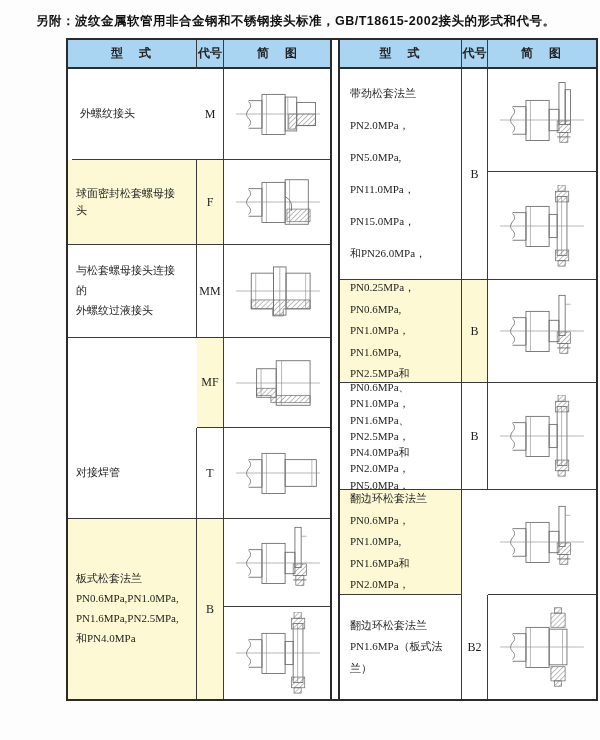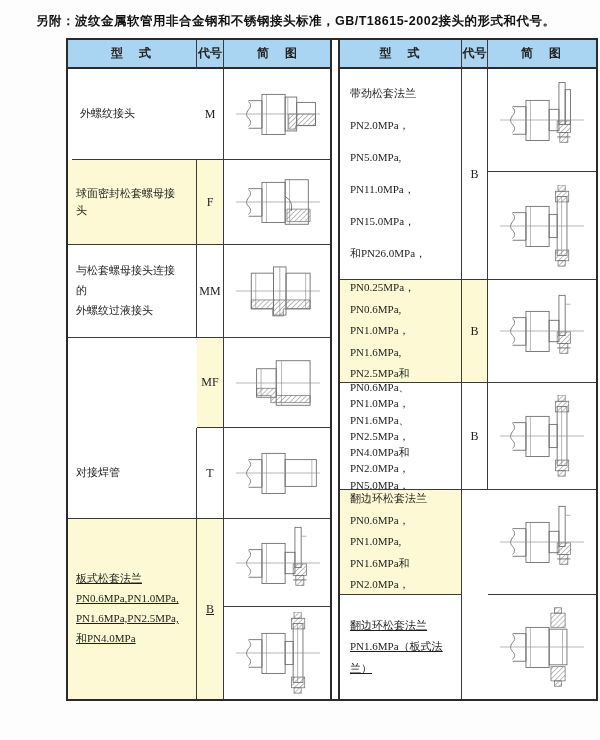--- a/index.html
+++ b/index.html
@@ -27,21 +27,21 @@
     border-bottom:2px solid #2b2b2b;color:#222;
   }
   .type{
     font:11px/1.55 "Liberation Serif",serif;white-space:pre-line;
     padding-left:8px;padding-right:15px;color:#1e1e1e;
   }
   .code{justify-content:center;font:12px "Liberation Serif",serif;color:#1e1e1e;}
   .diag{justify-content:center;}
   .hl{background:#fcf9d4;}
   .noR{border-right:none;}
-  .noB{border-bottom:none;text-decoration:underline;}
+  .noB{border-bottom:none;}
   .lh18{line-height:1.8;}
   .lh19{line-height:1.95;}
   .lh29{line-height:2.9;}
   .lh145{line-height:1.48;}
   .divider{
     position:absolute;left:262px;top:0;width:10px;height:659px;
     box-sizing:border-box;border-left:2px solid #2b2b2b;border-right:2px solid #2b2b2b;
     background:#fff;z-index:3;
   }
   svg{display:block;}
@@ -309,20 +309,21 @@
         <rect x="67" y="47" width="15" height="13" fill="url(#hatch)" stroke="#6e6e6e" stroke-width="0.8"></rect>
         <rect x="70" y="60" width="9" height="11" fill="url(#hatch)" stroke="#6e6e6e" stroke-width="0.8"></rect>
           <line x1="67" y1="65" x2="82" y2="65" stroke="#6e6e6e" fill="none" stroke-width="1"></line>
           <line x1="3" y1="46" x2="97" y2="46" stroke="#8b8b8b" fill="none" stroke-width="0.7"></line>
         </svg>
       </span>
     </div>
 
   <div class="cell type lh19 noB" style="left:272px;top:555px;width:122px;height:104px;padding-left:10px">翻边环松套法兰
 PN1.6MPa（板式法兰）</div>
+  <div class="cell code noB" style="left:394px;top:555px;width:26px;height:104px">B2</div>
   <div class="cell diag noR noB" style="left:420px;top:555px;width:108px;height:104px">
       <span>
         <svg viewBox="0 0 100 92" width="102" height="82" preserveAspectRatio="xMidYMid meet">
           <path d="M17 32c3 3 3 6 0 9c-3 4-3 7 0 10c3 3 3 6 0 9" stroke="#6e6e6e" fill="none" stroke-width="1"></path>
     <path d="M17 31h15v31" stroke="#6e6e6e" fill="none" stroke-width="1"></path>
           <path d="M17 62h15" stroke="#6e6e6e" fill="none" stroke-width="1"></path>
     <rect x="32" y="24" width="26" height="45" stroke="#6e6e6e" fill="none" stroke-width="1"></rect>
           <line x1="37" y1="24" x2="37" y2="69" stroke="#8b8b8b" fill="none" stroke-width="0.7"></line>
           <rect x="58" y="26" width="20" height="40" stroke="#6e6e6e" fill="none" stroke-width="1"></rect>
           <line x1="73" y1="26" x2="73" y2="66" stroke="#8b8b8b" fill="none" stroke-width="0.7"></line>

